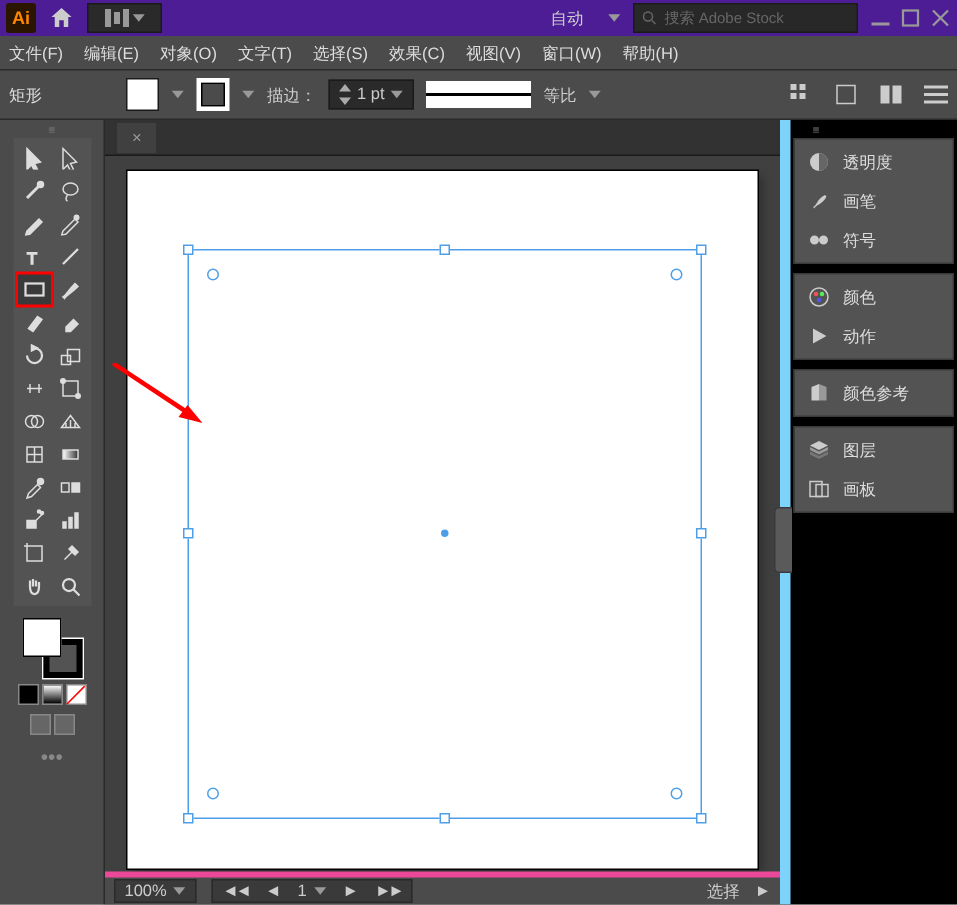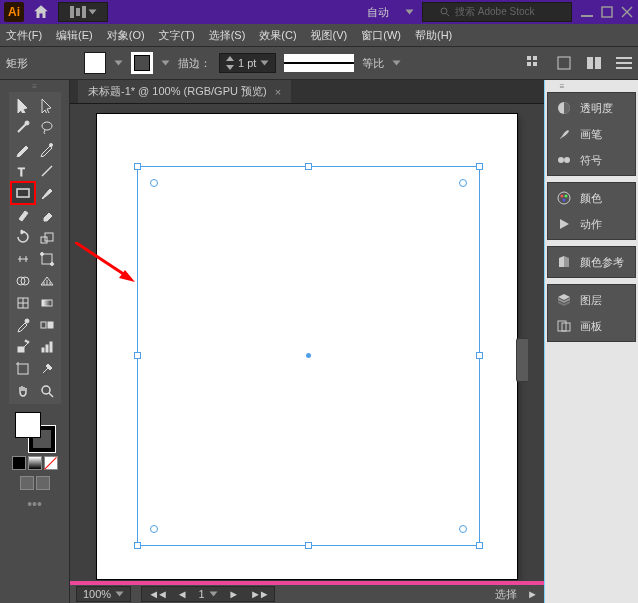--- a/index.html
+++ b/index.html
@@ -5,21 +5,21 @@
 *{margin:0;padding:0;box-sizing:border-box;font-family:"Microsoft YaHei",Arial,sans-serif;font-size:11px;color:#ccc;user-select:none}
 body{background:#323232;width:638px;height:603px;overflow:hidden;position:relative}
 .titlebar{height:24px;background:#4c1d95;display:flex;align-items:center;padding:0 4px;gap:8px}
 .ai-logo{width:20px;height:20px;background:#2a1501;color:#f80;display:flex;align-items:center;justify-content:center;font-weight:bold;font-size:12px;border-radius:2px}
 .home-icon{width:18px;height:18px;fill:#ccc}
 .layout-select{width:50px;height:20px;background:#2a2a2a;border:1px solid #1a1a1a;display:flex;align-items:center;justify-content:center;gap:2px}
 .seg{width:4px;height:12px;background:#999}
 .seg:nth-child(2){height:8px}
 .spacer{flex:1}
 .auto-drop{display:flex;align-items:center;gap:16px;color:#bbb}
-.search-box{background:#282828;border:1px solid #1a1a1a;padding:2px 16px;display:flex;align-items:center;gap:4px;width:150px}
+.search-box{background:#282828;border:1px solid #1a1a1a;padding:2px 4px;display:flex;align-items:center;gap:4px;width:150px}
 .search-box span{color:#666;font-size:10px}
 .win-btns{display:flex;gap:6px;align-items:center}
 .win-btn{width:14px;height:12px;fill:#999}
 .menubar{height:22px;background:#4b4b4b;display:flex;align-items:center;padding:0 6px;gap:14px}
 .menubar span{color:#ddd;font-size:11px}
 .ctrlbar{height:34px;background:#4b4b4b;display:flex;align-items:center;padding:0 6px;gap:8px;border-top:1px solid #2a2a2a;border-bottom:1px solid #2a2a2a}
 .shape-label{width:70px;color:#ddd}
 .swatch{width:22px;height:22px;border:1px solid #1a1a1a;display:inline-block}
 .swatch.white{background:#fff}
 .swatch.black-border{background:transparent;border:3px solid #fff;box-shadow:inset 0 0 0 1px #000}
@@ -59,21 +59,21 @@
 .h-tl{top:-4px;left:-4px}.h-tm{top:-4px;left:50%;margin-left:-4px}.h-tr{top:-4px;right:-4px}
 .h-ml{top:50%;left:-4px;margin-top:-4px}.h-mr{top:50%;right:-4px;margin-top:-4px}
 .h-bl{bottom:-4px;left:-4px}.h-bm{bottom:-4px;left:50%;margin-left:-4px}.h-br{bottom:-4px;right:-4px}
 .center-pt{position:absolute;top:50%;left:50%;width:5px;height:5px;background:#4f9fe8;border-radius:50%;margin:-3px 0 0 -3px}
 .corner-rad{position:absolute;width:8px;height:8px;border:1.5px solid #4f9fe8;border-radius:50%}
 .cr-tl{top:12px;left:12px}.cr-tr{top:12px;right:12px}.cr-bl{bottom:12px;left:12px}.cr-br{bottom:12px;right:12px}
 .arrow{position:absolute;top:242px;left:75px;pointer-events:none}
 .arrow svg{width:60px;height:40px}
 .status{height:22px;background:#4b4b4b;border-top:4px solid #ec4899;display:flex;align-items:center;padding:0 6px;gap:10px}
 .status-field{background:#3a3a3a;border:1px solid #2a2a2a;padding:1px 6px;display:flex;align-items:center;gap:4px;font-size:10px}
-.side-panels{width:94px;background:#e5e5e5;border-left:1px solid #7dd3fc;padding:4px 2px}
+.side-panels{width:118px;background:#000000;border-left:7px solid #7dd3fc;padding:4px 2px}
 .panel-collapse{position:absolute;right:110px;top:338px;width:12px;height:44px;background:#5a5a5a;border:1px solid #3a3a3a;border-right:none;border-radius:3px 0 0 3px}
 .panel-group{background:#535353;border:1px solid #3a3a3a;margin-bottom:6px;padding:2px 0}
 .panel-item{display:flex;align-items:center;gap:8px;padding:5px 8px;cursor:pointer}
 .panel-item svg{width:16px;height:16px;fill:#ccc}
 .panel-item span{color:#ddd;font-size:11px}
 .chev{width:0;height:0;border-top:4px solid transparent;border-bottom:4px solid transparent;border-left:5px solid #999;display:inline-block;margin:0 2px}
 .chev.down{transform:rotate(90deg)}
 </style>
 </head>
 <body>
@@ -352,21 +352,20 @@
     <div class="viewmode">
         <div></div>
         <div></div>
       </div>
     <div class="dots">•••</div>
   </div>
 
   <div class="canvas-area">
     <div class="tab-strip">
       <div class="tab">
-        <span>未标题-1* @ 100% (RGB/GPU 预览)</span>
         <span class="close">×</span>
       </div>
     </div>
     <div class="canvas-wrap">
       <div class="artboard">
         <div class="selection">
           <div class="handle h-tl"></div>
           <div class="handle h-tm"></div>
           <div class="handle h-tr"></div>
           <div class="handle h-ml"></div>

